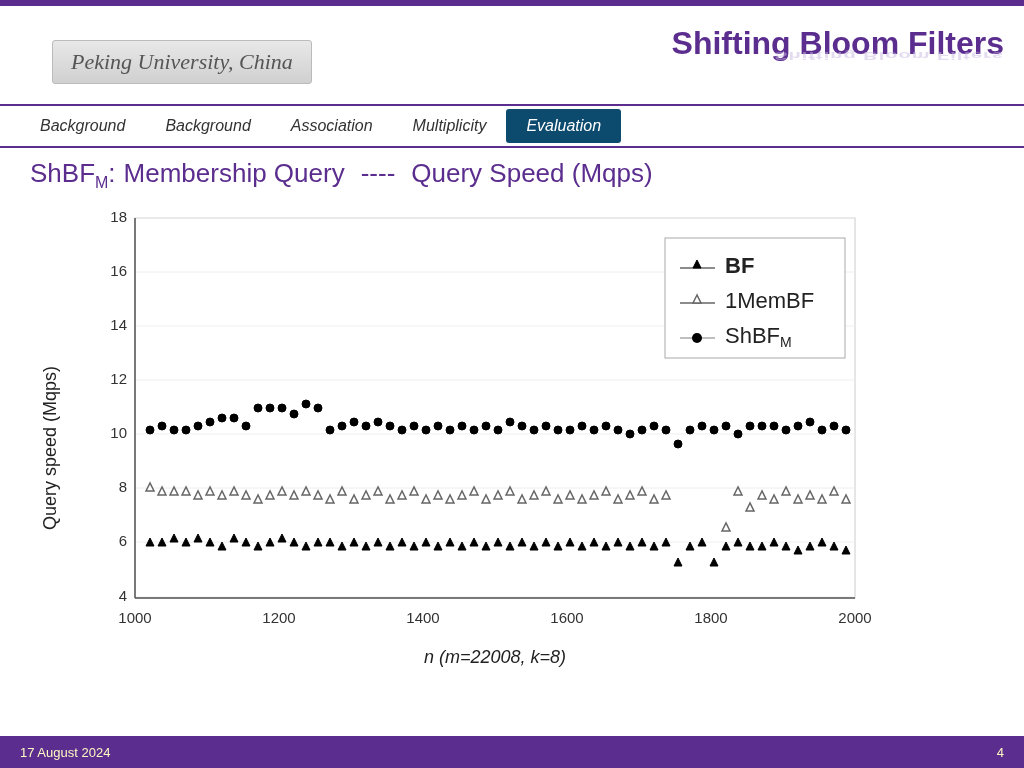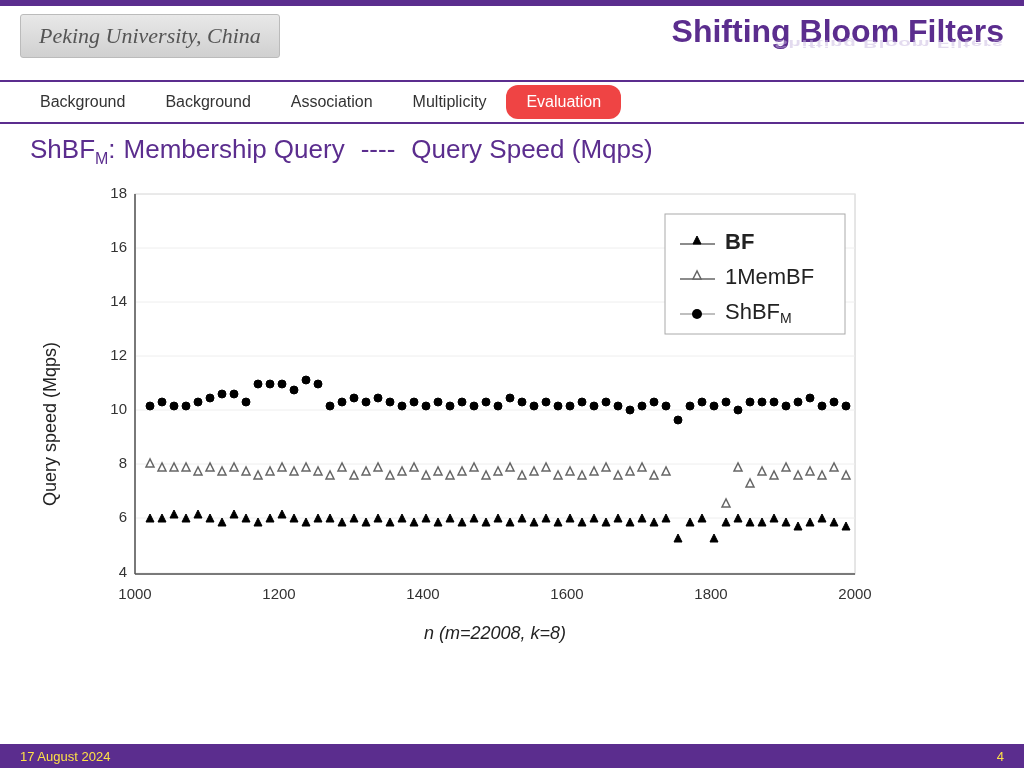--- a/index.html
+++ b/index.html
@@ -8,25 +8,26 @@
       height: 768px;
       background: #fff;
       font-family: Arial, sans-serif;
       overflow: hidden;
       position: relative;
     }
 
     
     #header {
       background: #fff;
-      padding: 8px 20px;
-      display: flex;
-      align-items: flex-start;
+      padding: 20px 20px;
+      display: flex;
+      align-items: flex-end;
       justify-content: space-between;
       border-bottom: none;
+      margin-left: 32px;
     }
     #logo-box {
       background: linear-gradient(to bottom, #e8e8e8, #d0d0d0);
       border: 1px solid #bbb;
       padding: 8px 18px;
       border-radius: 3px;
     }
     #logo-text {
       font-style: italic;
       font-size: 22px;
@@ -60,31 +61,32 @@
 
     
     #navbar {
       background: #fff;
       border-top: 2px solid #5b2d8e;
       border-bottom: 2px solid #5b2d8e;
       display: flex;
       align-items: center;
       padding: 0 20px;
       height: 44px;
+      font-style: italic;
     }
     .nav-item {
       padding: 8px 20px;
       font-size: 16px;
       color: #333;
       cursor: pointer;
     }
     .nav-item.active {
-      background: #ef4444;
+      background: #0c4a6e;
       color: #fff;
-      border-radius: 12px;
+      border-radius: 3px;
     }
 
     
     #main {
       padding: 10px 30px 10px 30px;
     }
 
     
     #subtitle {
       font-size: 26px;
@@ -129,26 +131,26 @@
       flex: 1;
     }
 
     
     #footer {
       position: absolute;
       bottom: 0;
       left: 0;
       right: 0;
       background: #5b2d8e;
-      height: 24px;
+      height: 32px;
       display: flex;
       align-items: center;
       justify-content: space-between;
       padding: 0 20px;
-      color: #fde047;
+      color: #fef9c3;
       font-size: 13px;
     }
   </style>
 </head>
 <body>
 
 <div id="top-bar"></div>
 
 <div id="header">
   <div id="logo-box">

